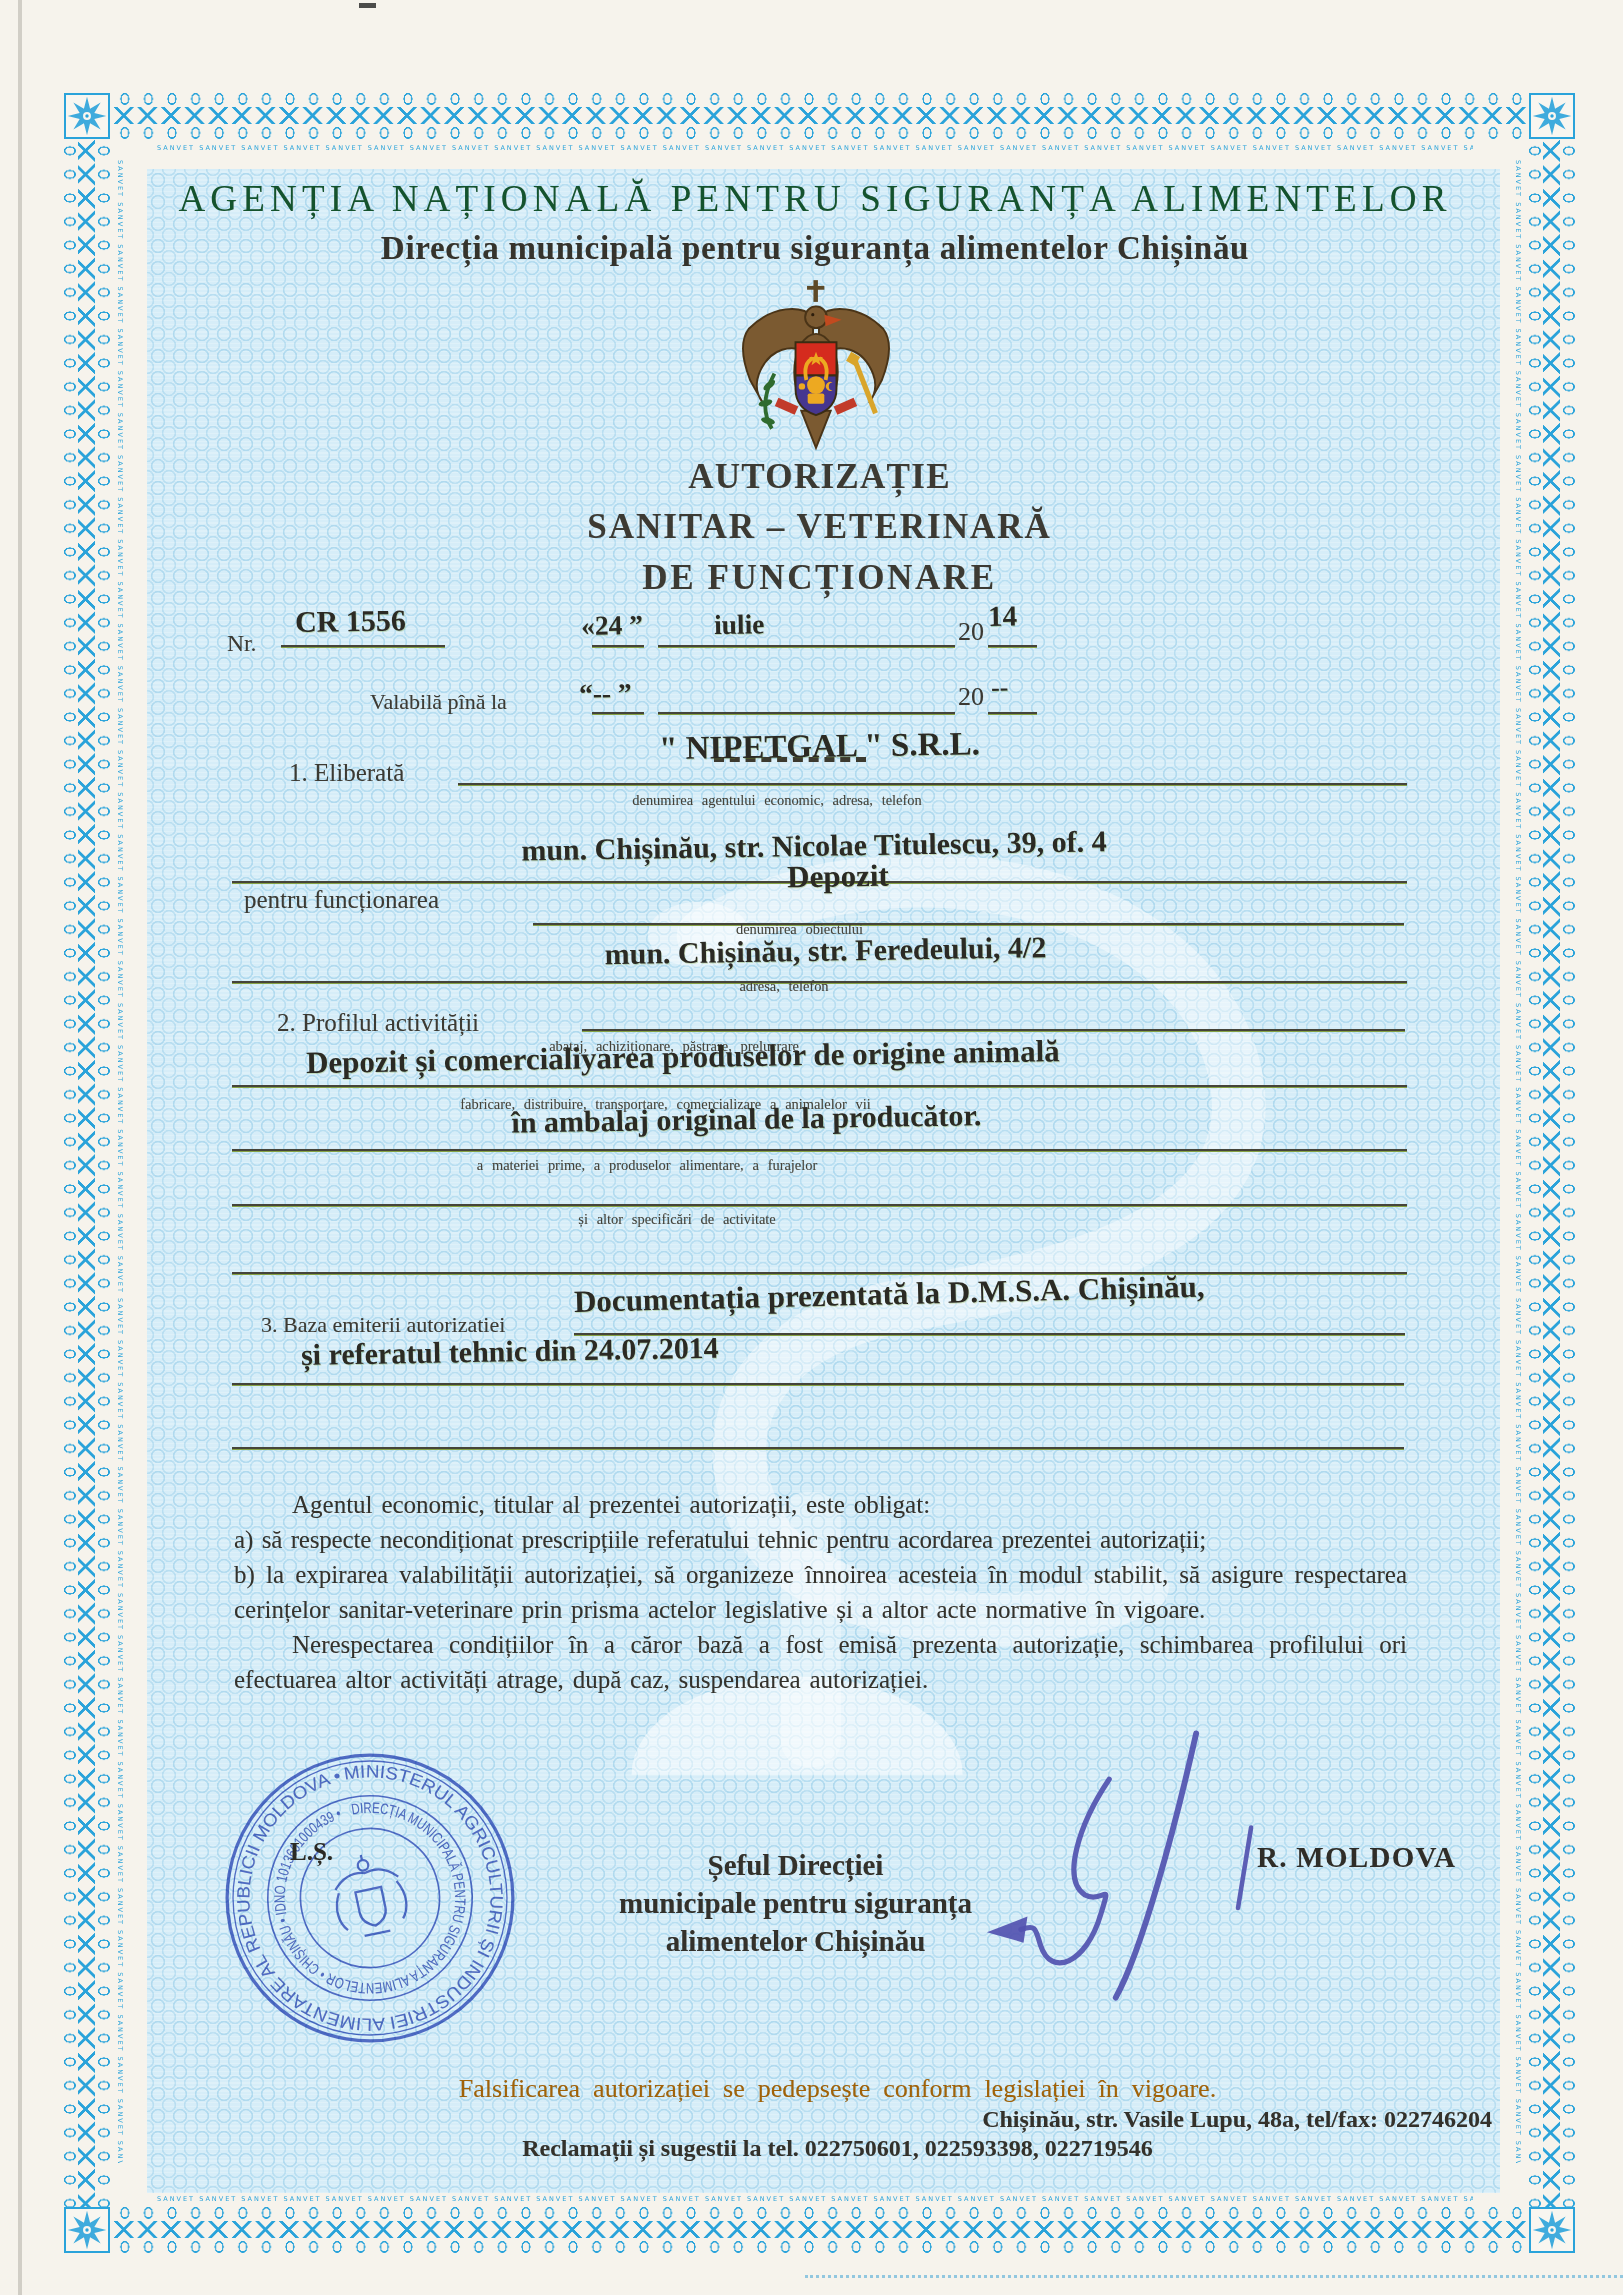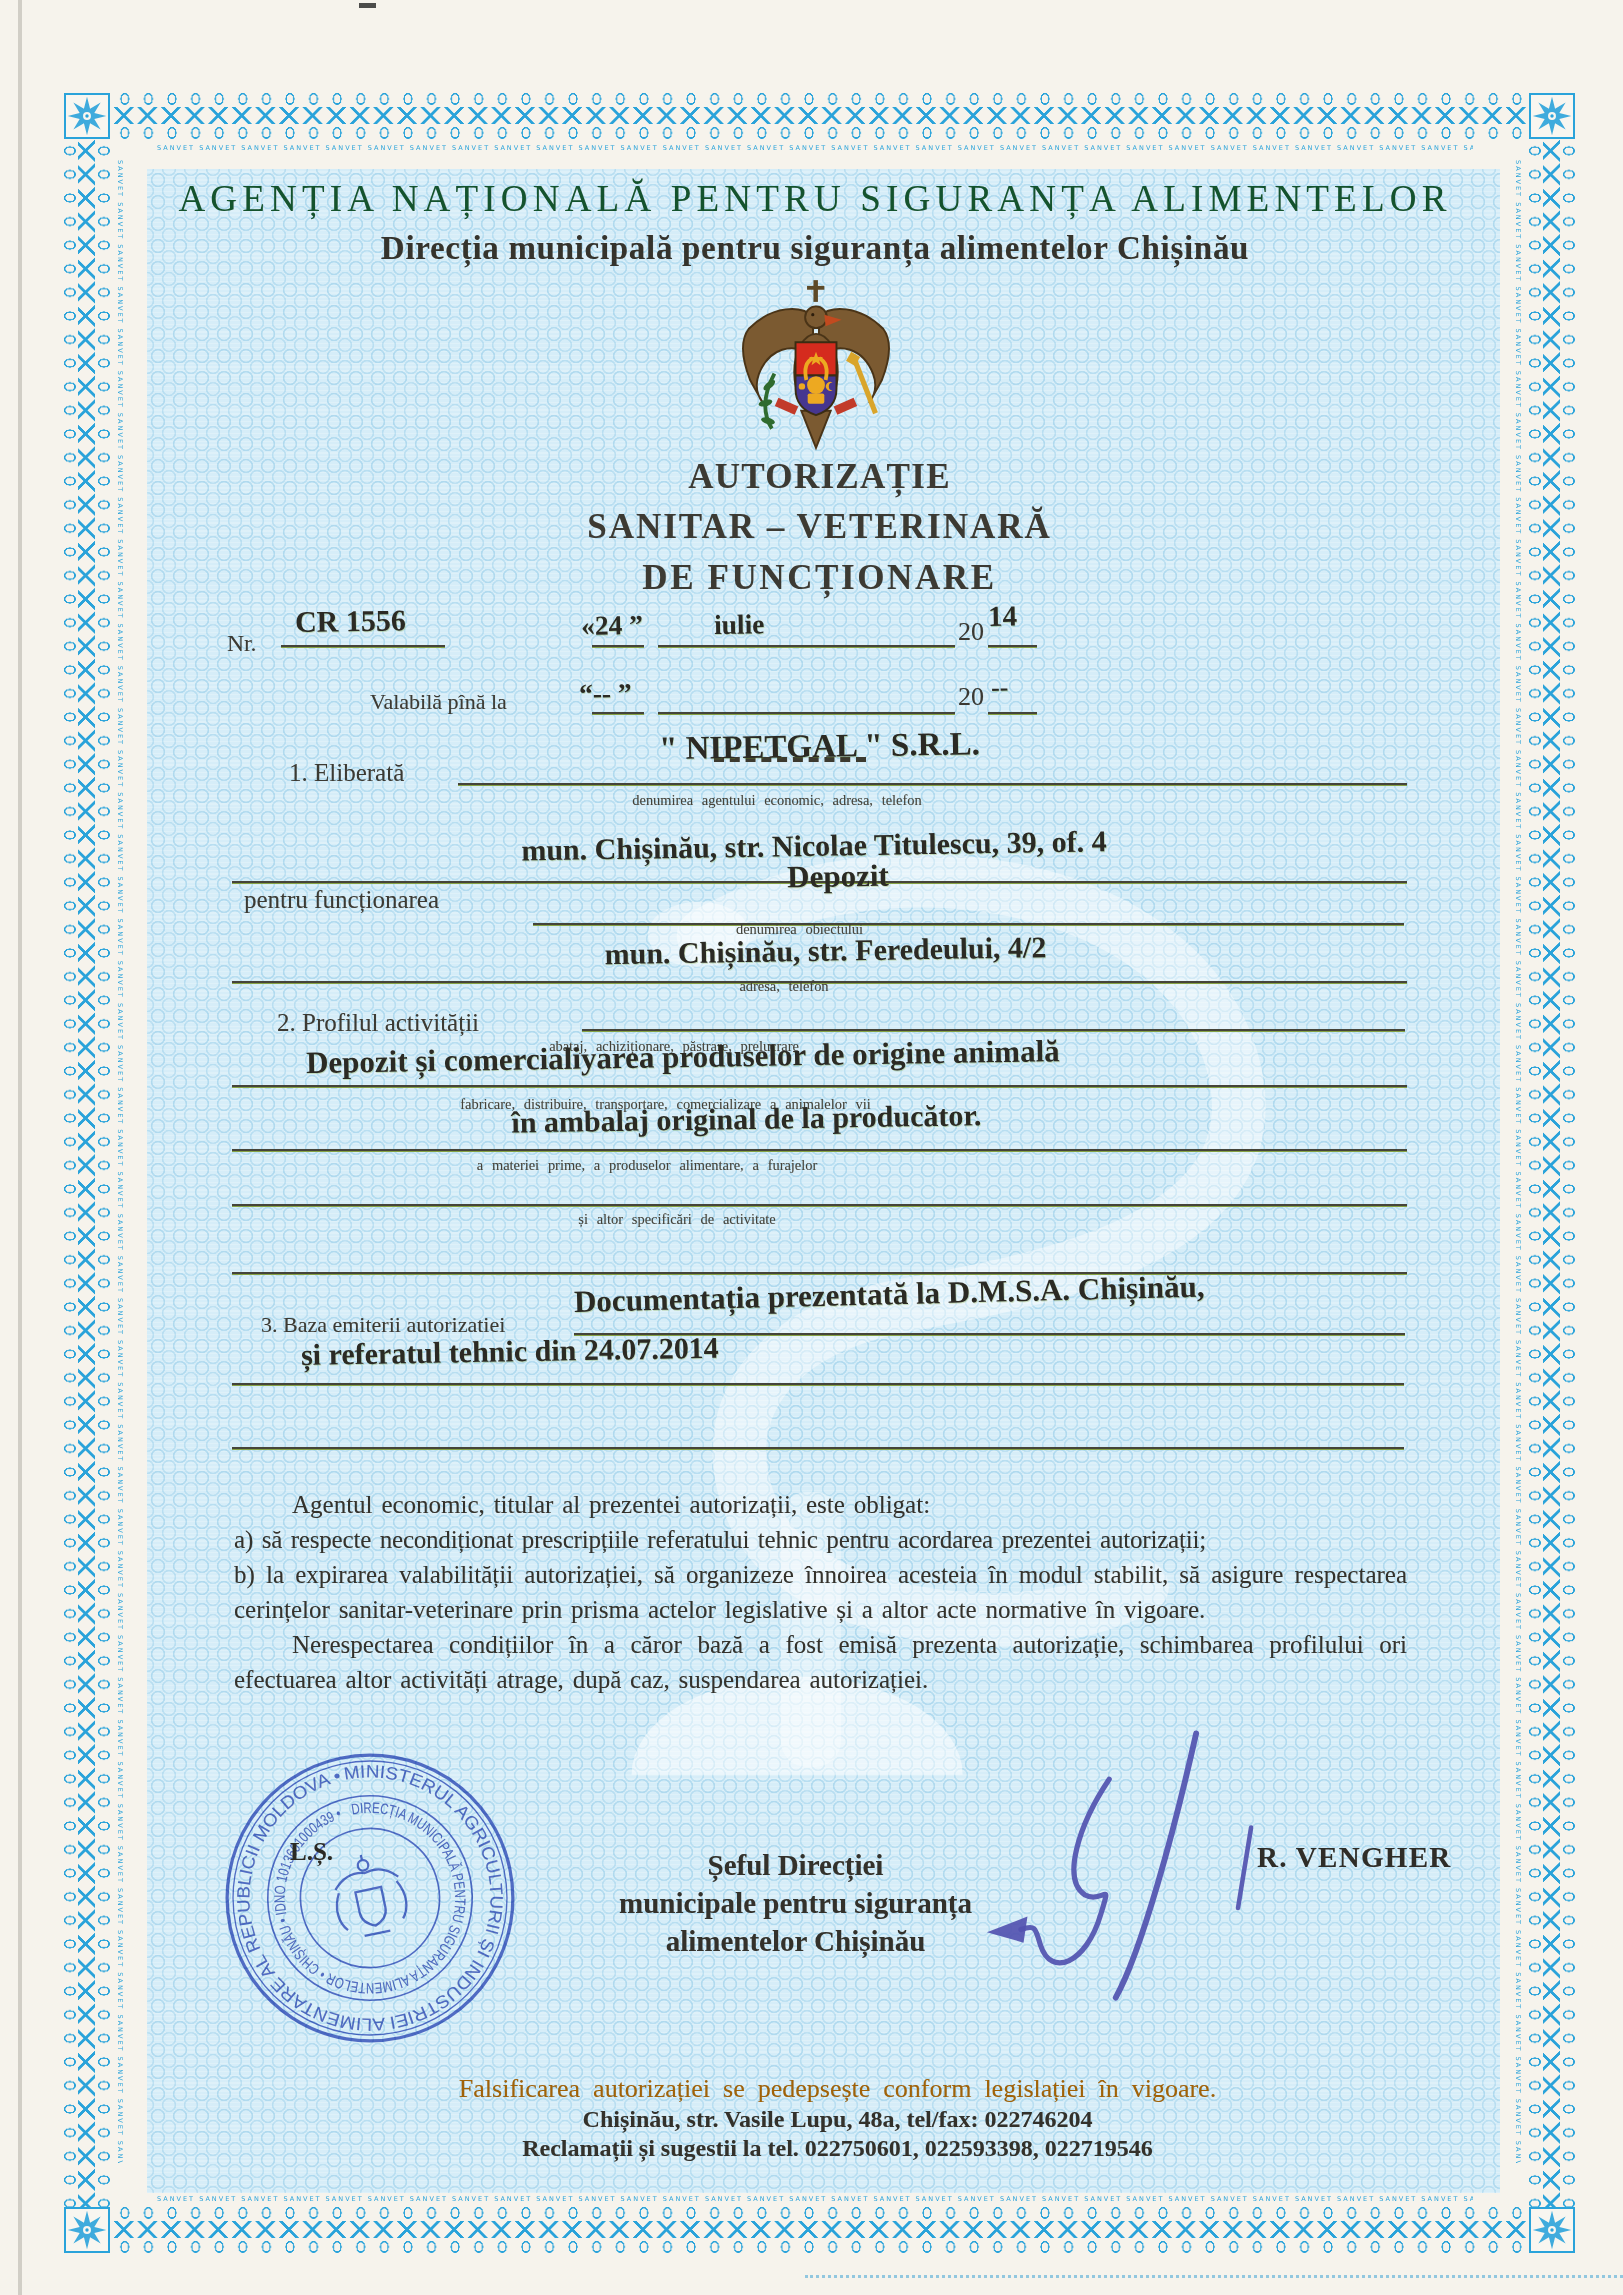--- a/index.html
+++ b/index.html
@@ -232,30 +232,30 @@
       </g>
     </g>
   </svg>
   <span class="abs" style="left:290px;top:1838px;font-size:25px;font-weight:bold;color:#2b2a24;">L.Ș.</span>
 
   <div class="abs role c" style="left:586px;top:1846px;width:419px;">
     <div>Șeful Direcției</div>
     <div>municipale pentru siguranța</div>
     <div>alimentelor Chișinău</div>
   </div>
-  <span class="abs" style="left:1257px;top:1841px;font-size:29px;font-weight:bold;letter-spacing:1.3px;color:#2f2d28;">R. VENGHER</span>
+  <span class="abs" style="left:1257px;top:1841px;font-size:29px;font-weight:bold;letter-spacing:1.3px;color:#2f2d28;">R. MOLDOVA</span>
 
   <svg class="abs" style="left:949px;top:1702px;" width="340" height="327" viewBox="0 0 520 500">
     <g fill="none" stroke="#5253b0" stroke-linecap="round" opacity="0.92">
       <path d="M378,48 C345,195 295,380 255,452" stroke-width="9"></path>
       <path d="M245,118 C198,188 172,272 208,295 C235,310 250,268 232,325 C210,400 156,422 140,372 C132,345 132,340 110,348" stroke-width="8"></path>
       <path d="M462,192 L442,315" stroke-width="7"></path>
     </g>
     <polygon points="58,352 120,328 114,368" fill="#5253b0" opacity="0.92"></polygon>
   </svg>
 
   <div class="abs ftr1 c" style="left:183px;top:2074px;width:1309px;">Falsificarea autorizației se pedepsește conform legislației în vigoare.</div>
-  <div class="abs ftr23 c" style="left:183px;top:2106px;width:1309px;">Chișinău, str. Vasile Lupu, 48a, tel/fax: 022746204</div>
+  <div class="abs ftr23 c" style="left:183px;top:2106px;width:1309px;text-align:right;">Chișinău, str. Vasile Lupu, 48a, tel/fax: 022746204</div>
   <div class="abs ftr23 c" style="left:183px;top:2135px;width:1309px;">Reclamații și sugestii la tel. 022750601, 022593398, 022719546</div>
 
   <div class="abs dotted" style="left:805px;top:2275px;width:818px;"></div>
 </div>
 
 
 </body></html>

